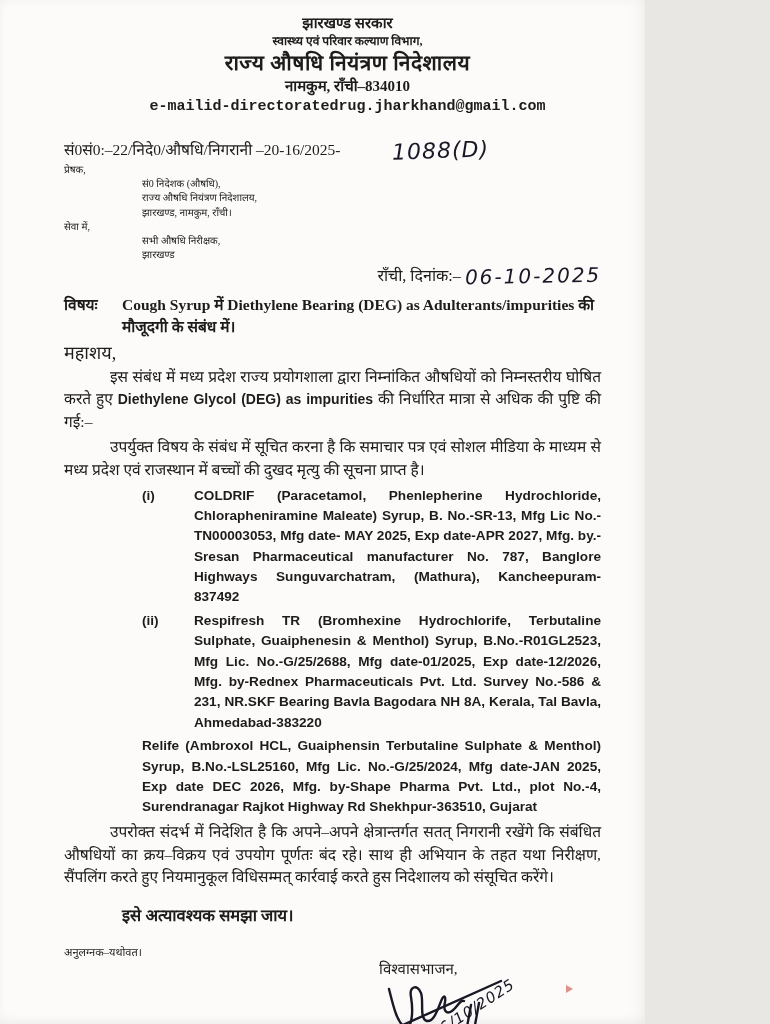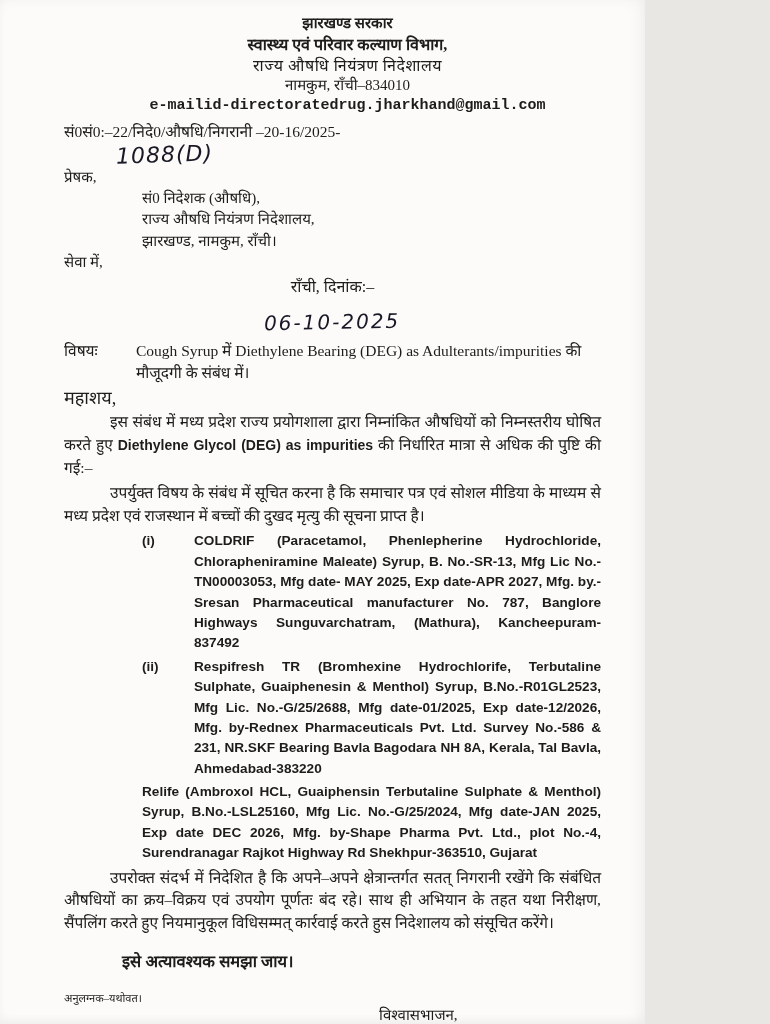--- a/index.html
+++ b/index.html
@@ -4,32 +4,32 @@
 <style>
   html,body{margin:0;padding:0;background:#e9e7e3;}
   .page{
     width:645px;height:1024px;background:#fcfbf9;position:relative;
     box-sizing:border-box;padding:14px 44px 8px 64px;overflow:hidden;
     font-family:"Liberation Serif","DejaVu Sans",serif;color:#1d1c1a;
     box-shadow:inset -6px 0 14px rgba(0,0,0,0.04), inset 0 -4px 10px rgba(0,0,0,0.03);
   }
   .lh{text-align:center;line-height:1.32;margin:0 0 2px 30px;}
   .lh-1{font-size:15px;font-weight:bold;}
-  .lh-2{font-size:16px;font-weight:bold;}
-  .lh-3{font-size:16px;font-weight:normal;letter-spacing:.5px;}
-  .lh-4{font-size:15px;font-weight:normal;}
+  .lh-2{font-size:12px;font-weight:bold;}
+  .lh-3{font-size:21px;font-weight:bold;letter-spacing:.5px;}
+  .lh-4{font-size:15px;font-weight:bold;}
   .lh-5{font-size:15px;font-weight:bold;font-family:Liberation Mono, monospace;}
   .hw{font-family:"DejaVu Sans",sans-serif;font-style:italic;color:#181826;}
-  .refrow{display:flex;align-items:flex-start;font-size:15.5px;margin-top:4px;flex-direction:column;}
+  .refrow{display:flex;align-items:flex-start;font-size:15.5px;margin-top:21px;}
   .hw-refno{font-size:22px;margin-left:52px;transform:rotate(-2deg);letter-spacing:1px;}
-  .blk{font-size:15px;line-height:1.42;}
+  .blk{font-size:10px;line-height:1.42;}
   .blk .ind{margin-left:78px;}
-  .dateline{display:flex;justify-content:flex-end;align-items:center;gap:13px;font-size:16px;margin:2px 0 6px 0;flex-direction:column;}
+  .dateline{display:flex;justify-content:flex-end;align-items:flex-start;gap:4px;font-size:16px;margin:2px 0 6px 0;}
   .hw-date{font-size:20px;letter-spacing:2px;transform:rotate(-1deg);}
-  .subject{display:flex;gap:28px;font-weight:normal;font-size:15.5px;line-height:1.4;margin:4px 0 2px 0;}
+  .subject{display:flex;gap:14px;font-weight:bold;font-size:15.5px;line-height:1.4;margin:4px 0 2px 0;}
   .subject .s-label{flex:0 0 44px;}
   .para{font-size:15.5px;line-height:1.47;text-align:justify;text-indent:46px;margin:2px 0;}
   .salut{font-size:18px;margin-top:2px;}
   .list{margin:4px 0 2px 78px;font-family:"Liberation Sans",sans-serif;}
   .li{display:flex;font-size:13.6px;font-weight:bold;line-height:1.5;margin-bottom:3px;}
   .li .m{flex:0 0 52px;}
   .li .t{flex:1;text-align:justify;}
   .emph{font-weight:bold;font-size:16.5px;margin:14px 0 8px 58px;}
   .encl{font-size:11px;margin:18px 0 0 0;}
   .sigblock{width:280px;margin-left:auto;position:relative;text-align:center;font-size:15px;line-height:1.45;}
@@ -62,20 +62,24 @@
     <div>प्रेषक,</div>
     <div class="ind">
       <div>सं0 निदेशक (औषधि),</div>
       <div>राज्य औषधि नियंत्रण निदेशालय,</div>
       <div>झारखण्ड, नामकुम, राँची।</div>
     </div>
   </div>
 
   <div class="blk">
     <div>सेवा में,</div>
+    <div class="ind">
+      <div>सभी औषधि निरीक्षक,</div>
+      <div>झारखण्ड</div>
+    </div>
   </div>
 
   <div class="dateline">
     <span>राँची, दिनांक:–</span>
     <span class="hw hw-date">06-10-2025</span>
   </div>
 
   <div class="subject">
     <span class="s-label">विषयः</span>
     <span>Cough Syrup में Diethylene Bearing (DEG) as Adulterants/impurities की मौजूदगी के संबंध में।</span>

